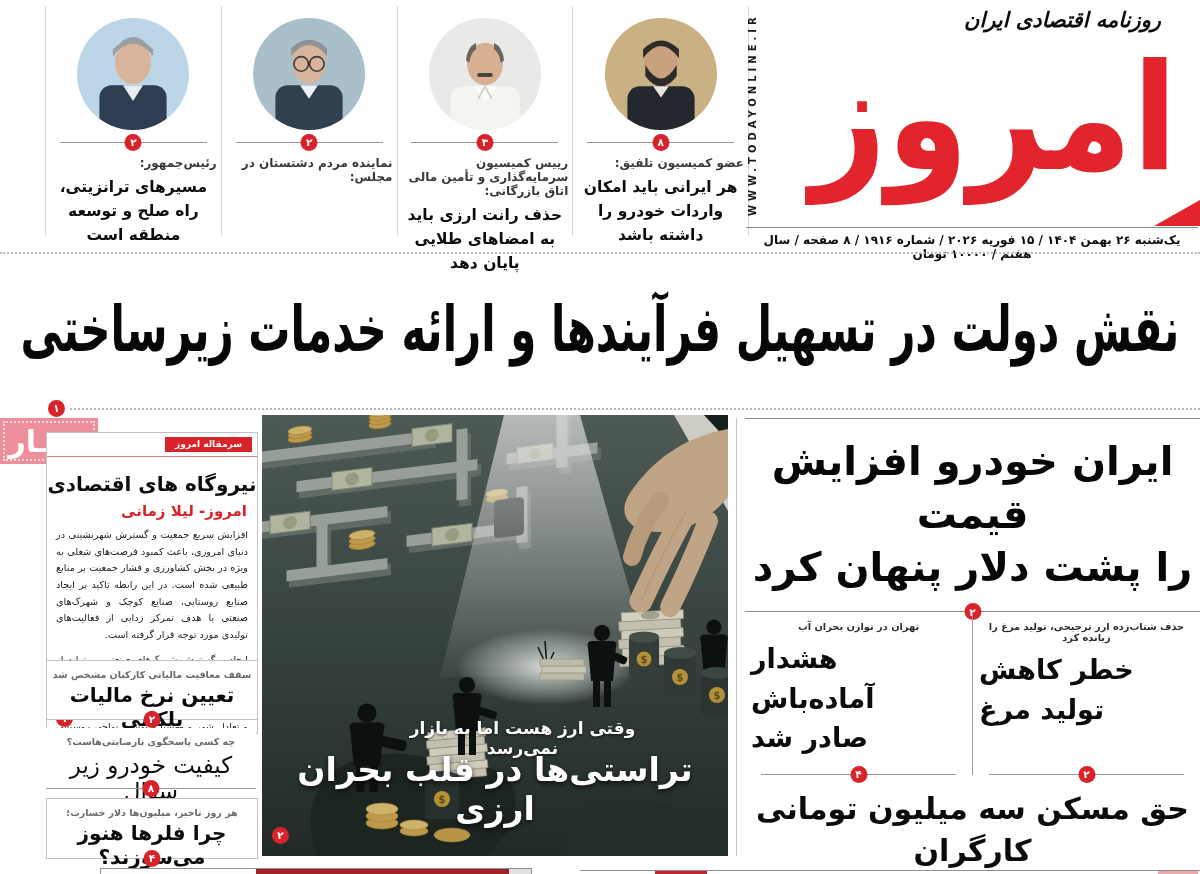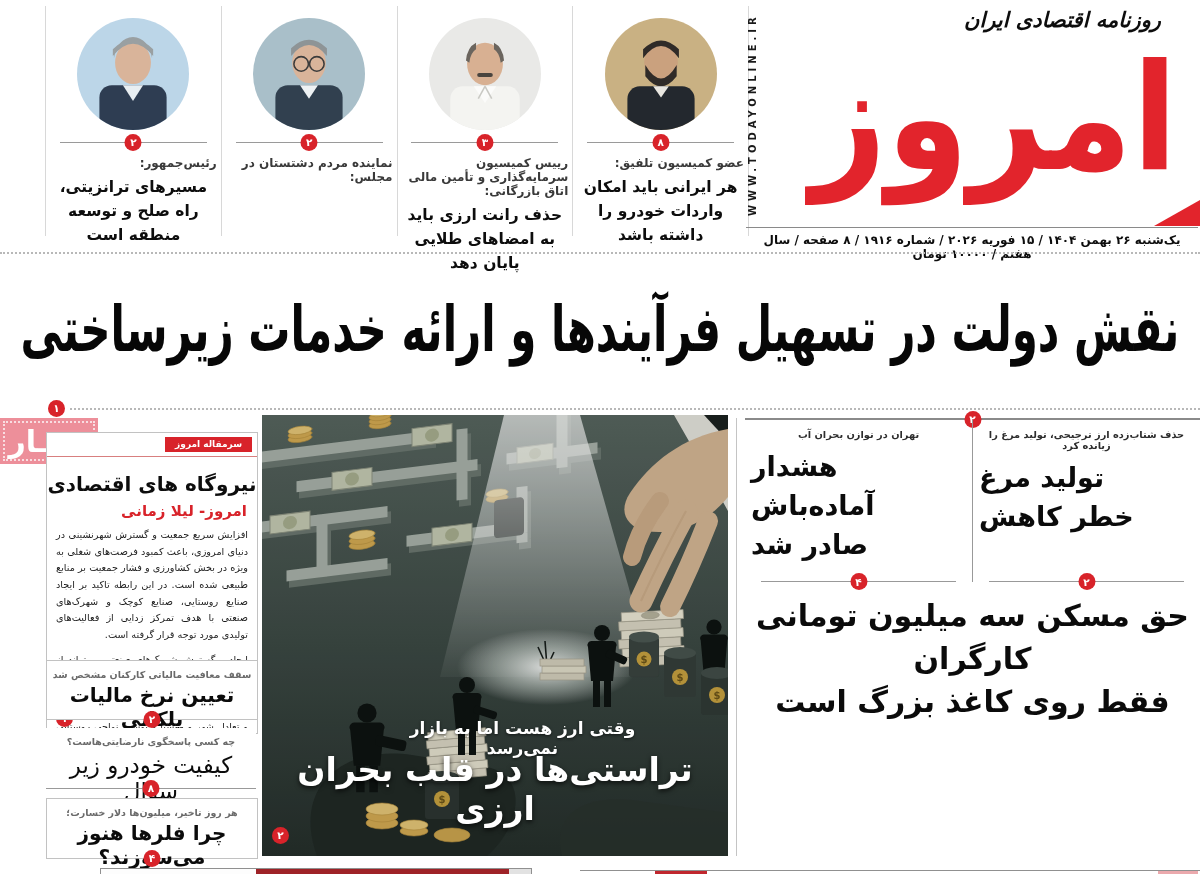--- a/index.html
+++ b/index.html
@@ -422,30 +422,34 @@
     <div class="cap-kicker">وقتی ارز هست اما به بازار نمی‌رسد</div>
     <div class="cap-title">تراستی‌ها در قلب بحران ارزی</div>
     <span class="badge cap-badge">۲</span>
   </div>
 
   <div class="vdiv"></div>
 
   <div class="rcol">
     <div class="r-rule" style="margin-top:3px;"></div>
 
+    <div class="rh1">
+      <div>ایران خودرو افزایش قیمت</div>
+      <div>را پشت دلار پنهان کرد</div>
+    </div>
     <div class="r-rule">
       <span class="badge">۲</span>
     </div>
 
     <div class="rsub">
       <div class="rcell">
         <div class="rkicker">حذف شتاب‌زده ارز ترجیحی، تولید مرغ را زیانده کرد</div>
         <div class="rtitle2">
+          <div>خطر کاهش</div>
           <div>تولید مرغ</div>
-          <div>خطر کاهش</div>
         </div>
         <div class="cellrule">
           <span class="badge">۲</span>
         </div>
       </div>
       <div class="rcell">
         <div class="rkicker">تهران در توازن بحران آب</div>
         <div class="rtitle2">
           <div>هشدار آماده‌باش</div>
           <div>صادر شد</div>

